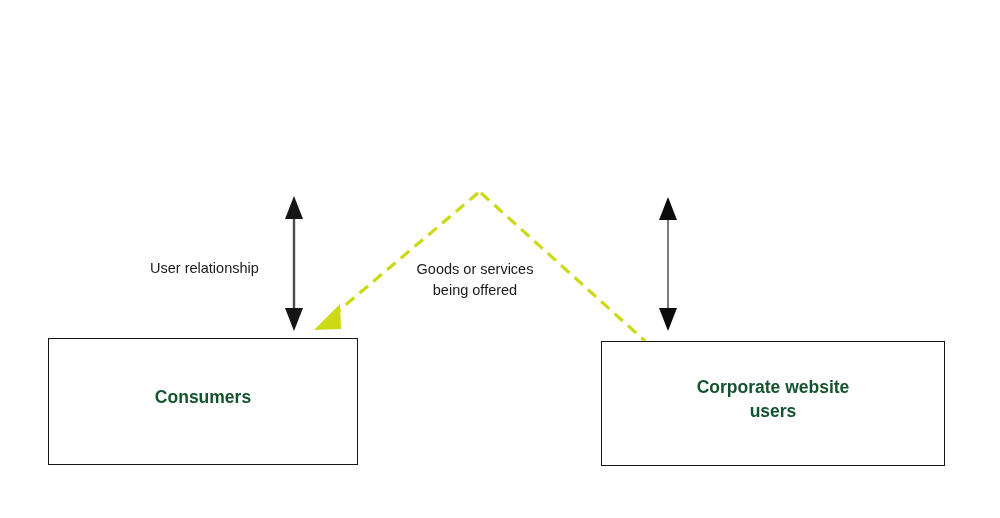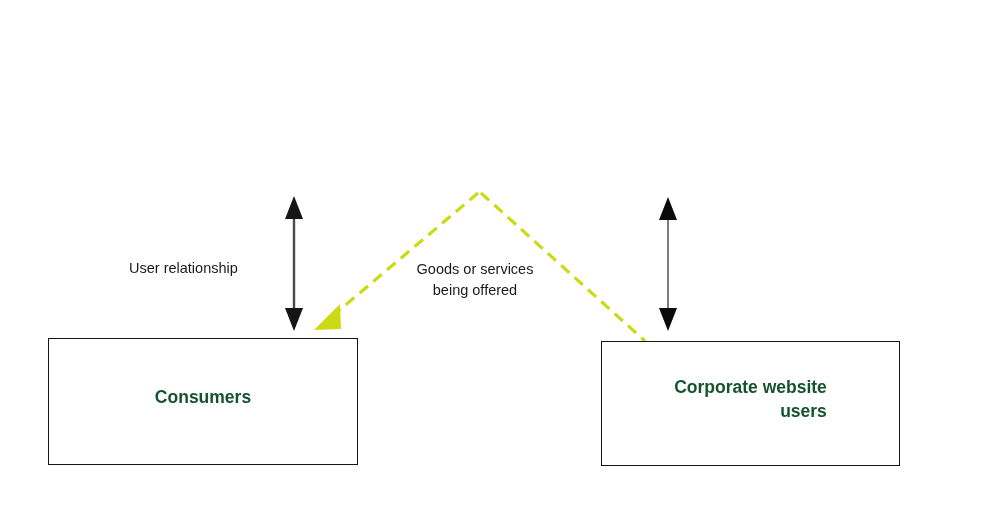--- a/index.html
+++ b/index.html
@@ -49,25 +49,24 @@
     left: 48px;
     top: 338px;
     width: 310px;
     height: 127px;
     background: #ffffff;
     border: 1.6px solid #151515;
   }
   #node-corporate {
     left: 601px;
     top: 341px;
-    width: 299px;
+    width: 344px;
     height: 125px;
     background: #ffffff;
     border: 1.6px solid #151515;
-    text-align: right;
   }
   #node-consumers .node-title,
   #node-corporate .node-title {
     color: #14532d;
     font-size: 17.5px;
     position: relative;
     top: -4px;
   }
   
   #connectors {
@@ -80,21 +79,21 @@
   }
   
   .edge-label {
     position: absolute;
     color: #1a1a1a;
     font-size: 14.5px;
     line-height: 1.45;
     white-space: pre-line;
   }
   #label-user-relationship {
-    left: 129px;
+    left: 150px;
     top: 258px;
     text-align: center;
   }
   #label-goods {
     left: 412px;
     top: 259px;
     width: 126px;
     text-align: center;
   }
   #label-contractual {

